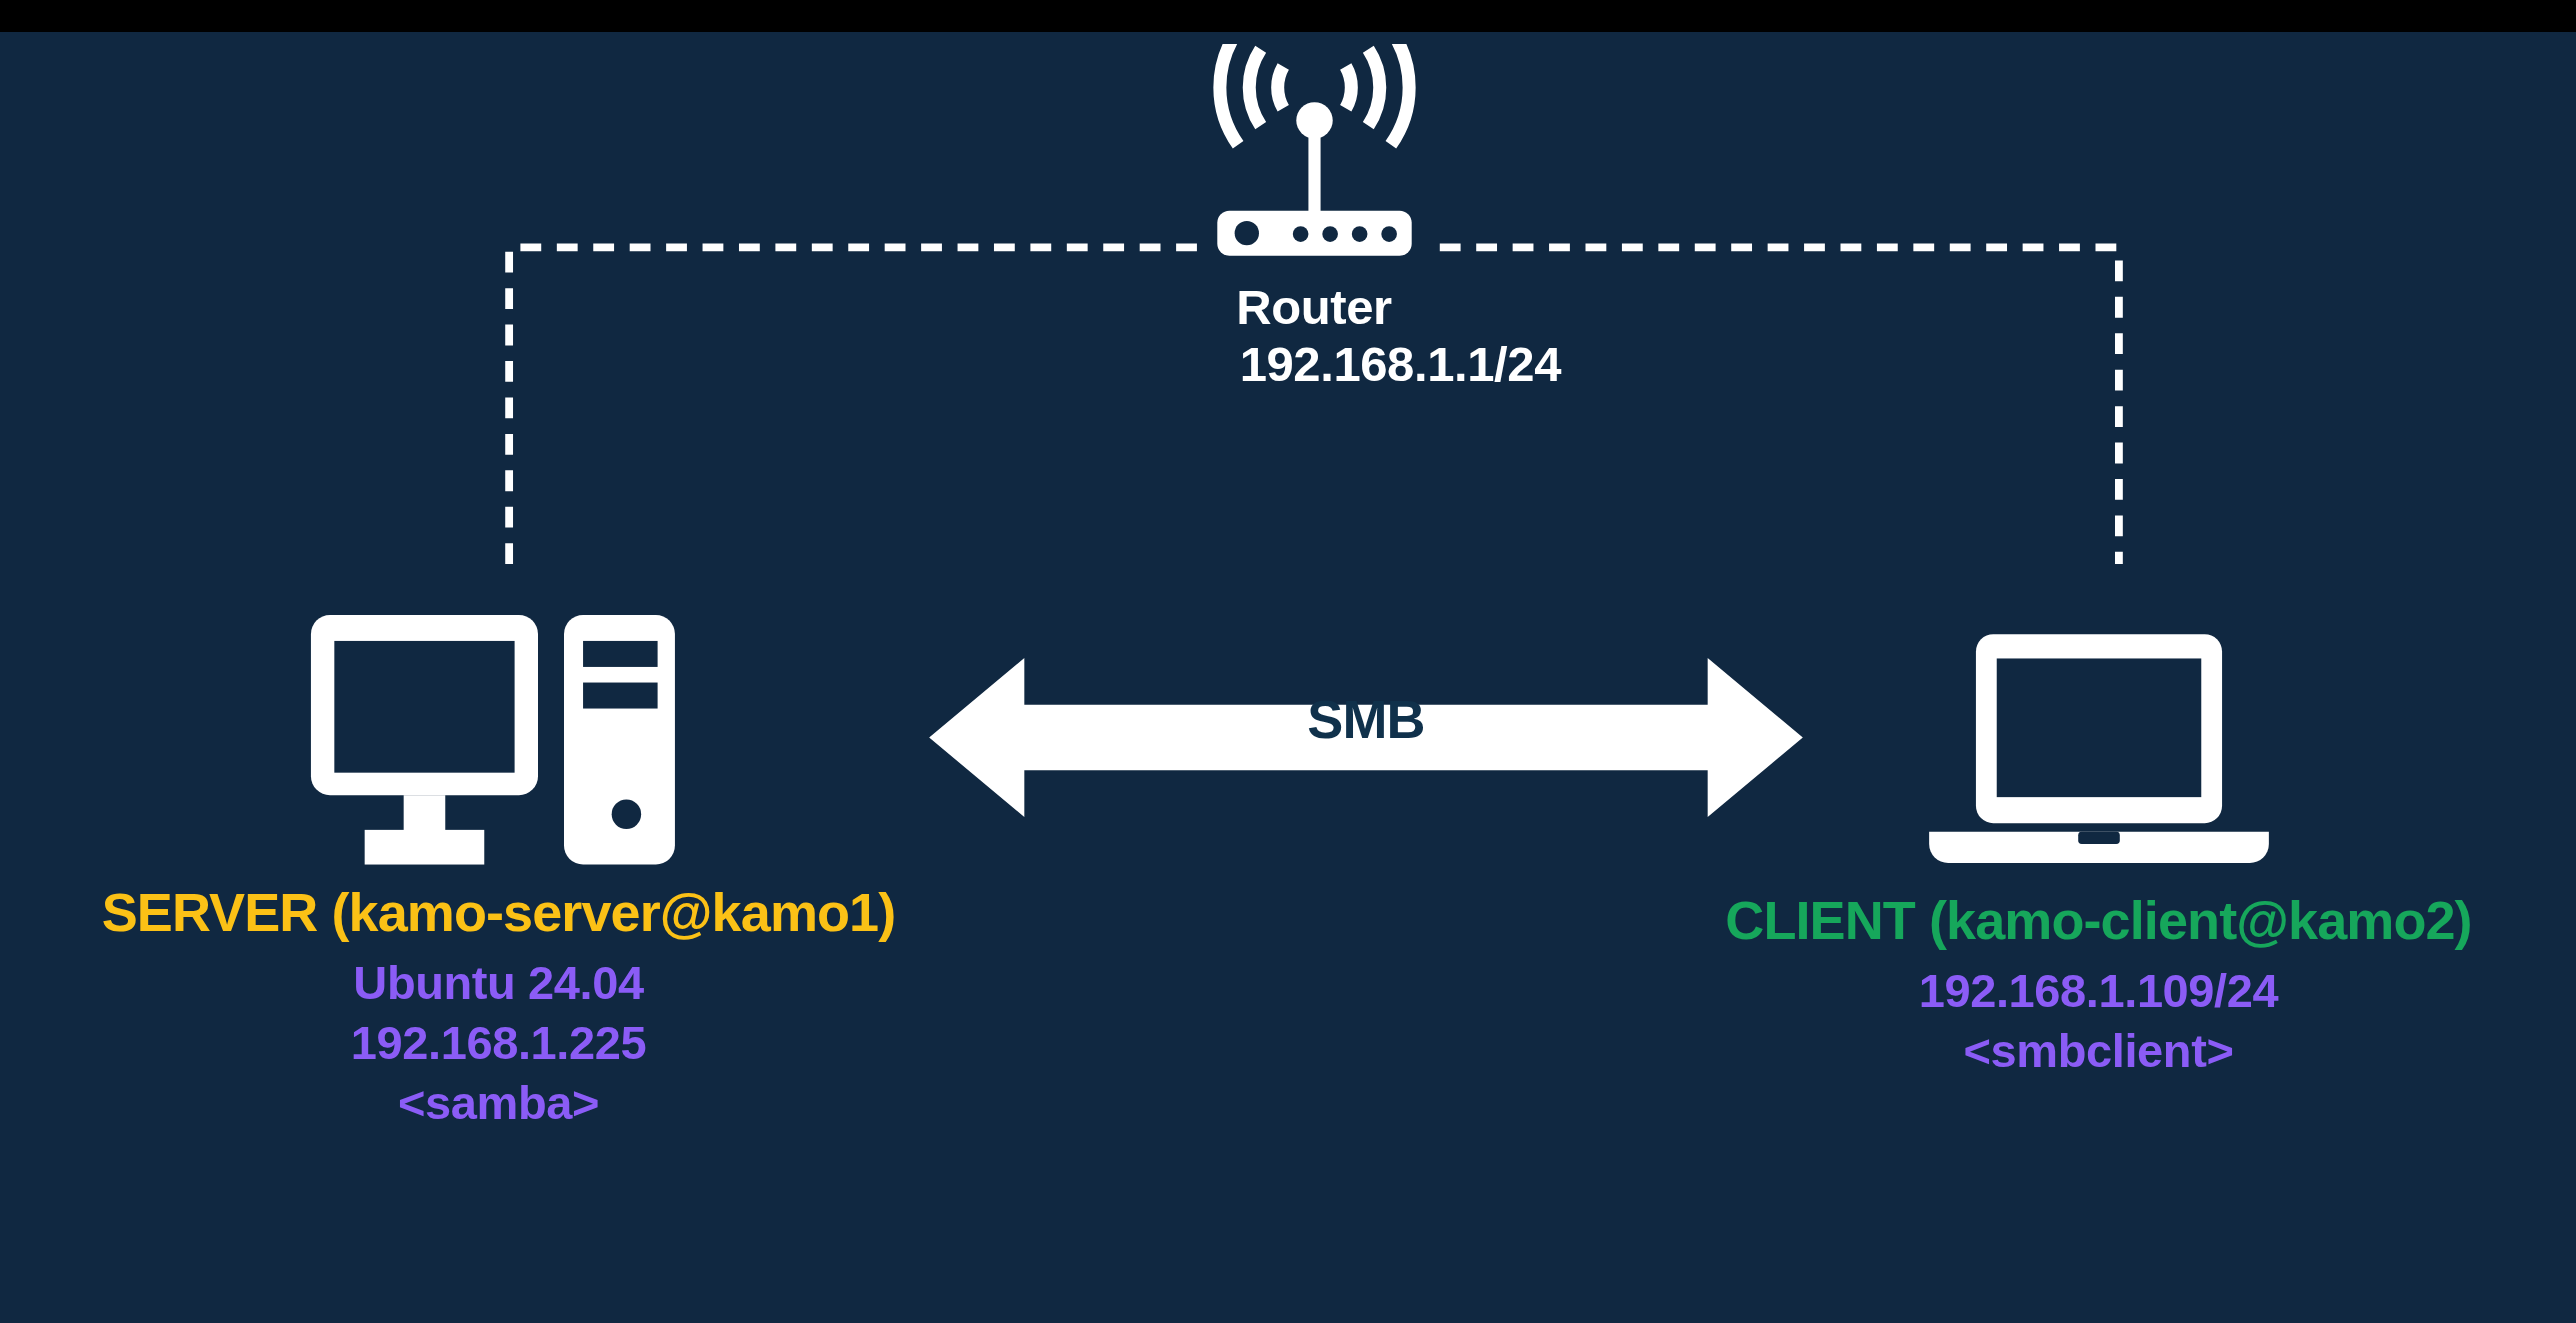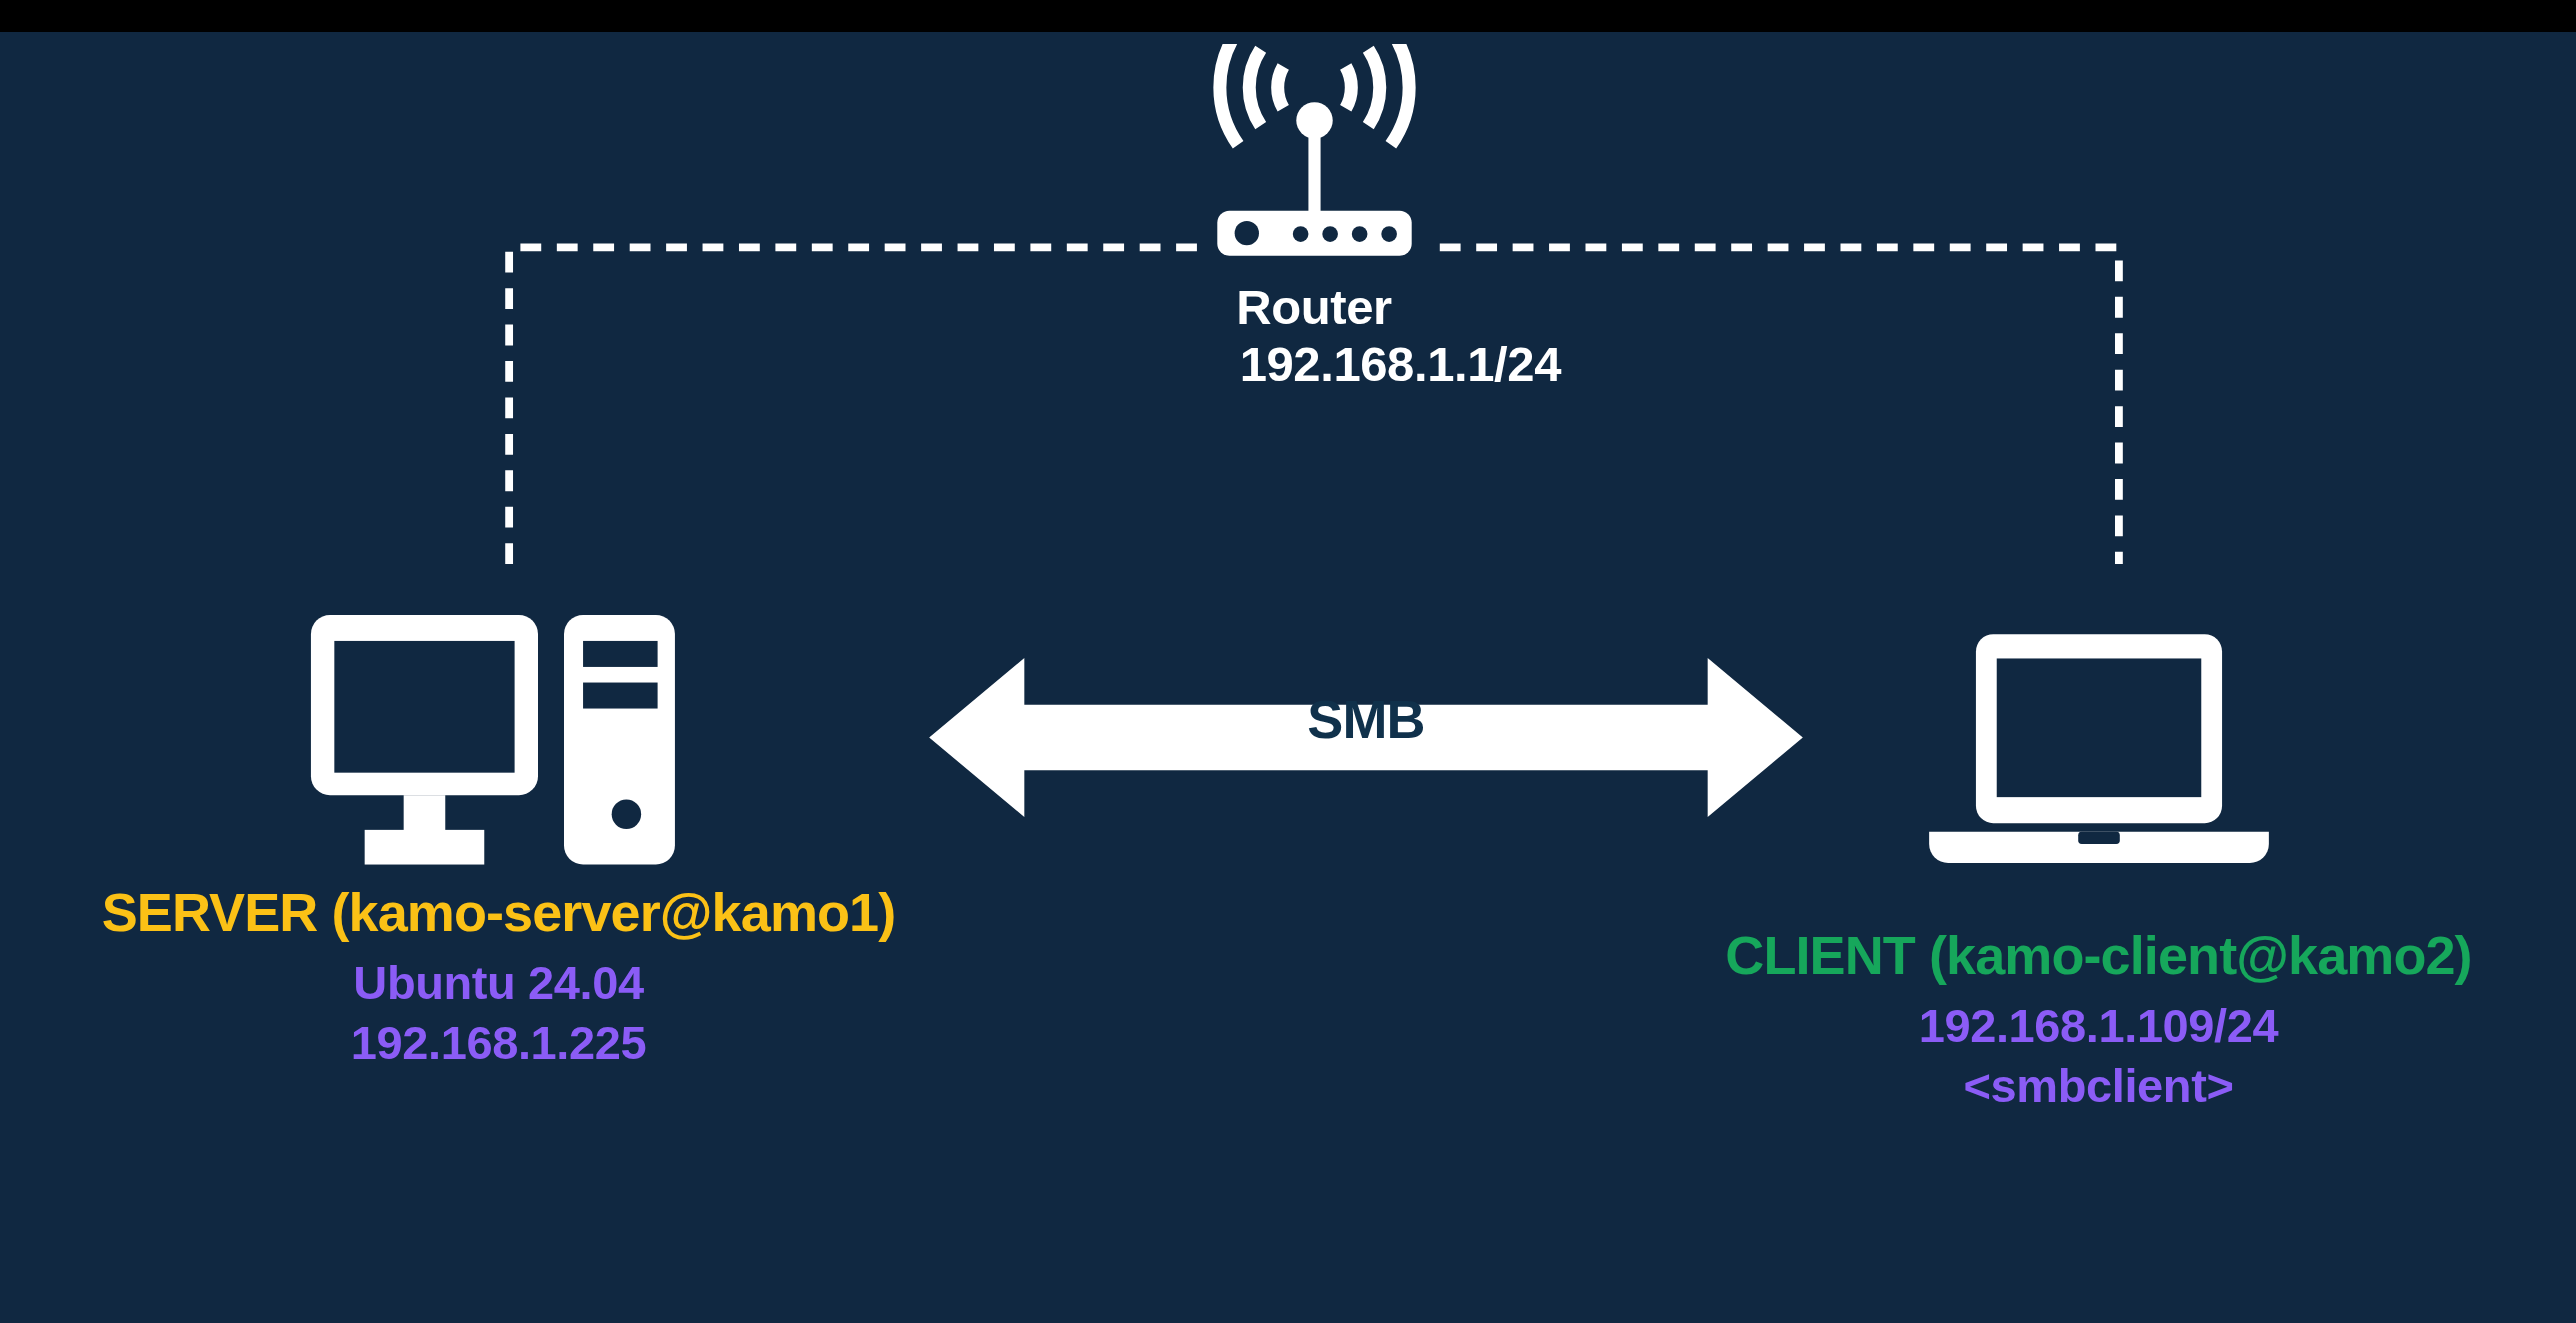--- a/index.html
+++ b/index.html
@@ -80,21 +80,21 @@
     justify-content: center;
   }
   .node-title {
     font-size: 54px;
     font-weight: bold;
     letter-spacing: -0.9px;
     line-height: 1.0;
     white-space: nowrap;
   }
   .node-title.server { color: #FBC116; }
-  .node-title.client { color: #16A75B; margin-top: 35px; }
+  .node-title.client { color: #16A75B; }
 
   .node-lines {
     margin-top: 14px;
     color: #8b5cf6;
     font-size: 47px;
     font-weight: bold;
     line-height: 1.28;
     letter-spacing: -0.4px;
   }
   .node-lines div { white-space: nowrap; }
@@ -173,20 +173,21 @@
         <rect x="300" y="8" width="128" height="288" rx="22" fill="#ffffff"></rect>
         <rect x="322" y="38" width="86" height="30" fill="#102841"></rect>
         <rect x="322" y="86" width="86" height="30" fill="#102841"></rect>
         <circle cx="372" cy="238" r="17" fill="#102841"></circle>
       </svg>
     </div>
     <div class="node-title server">SERVER (kamo-server@kamo1)</div>
     <div class="node-lines">
       <div>Ubuntu 24.04</div>
       <div>192.168.1.225</div>
+      <div>&lt;samba&gt;</div>
     </div>
   </div>
 
   <div class="node node-client">
     <div class="node-icon">
       <svg width="364" height="234" viewBox="0 0 420 270" xmlns="http://www.w3.org/2000/svg">
 
         <rect x="68" y="6" width="284" height="218" rx="20" fill="#ffffff"></rect>
         <rect x="92" y="34" width="236" height="160" fill="#102841"></rect>
 

